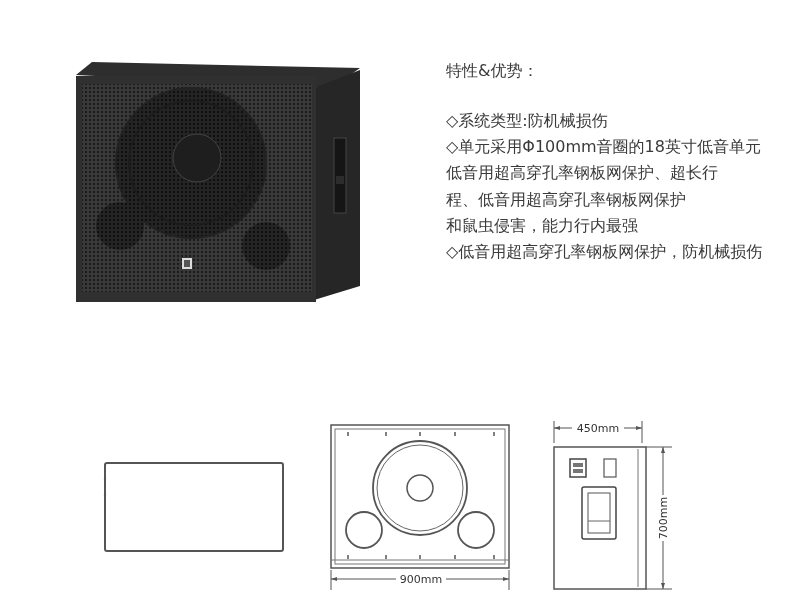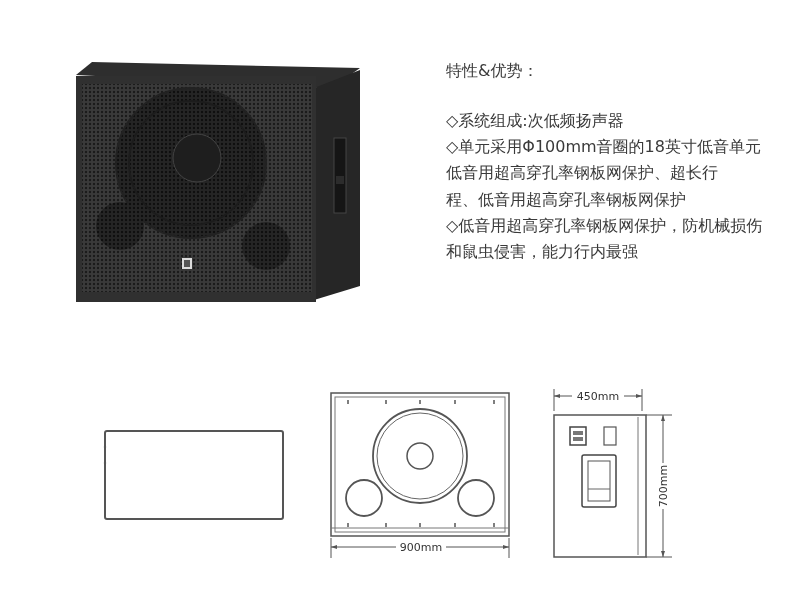--- a/index.html
+++ b/index.html
@@ -3,21 +3,21 @@
 <meta charset="utf-8">
 <style>
   html, body { margin: 0; padding: 0; background: #ffffff; }
   body { width: 800px; height: 600px; position: relative; overflow: hidden;
          font-family: "DejaVu Sans", sans-serif; color: #333; }
   .photo { position: absolute; left: 72px; top: 58px; width: 290px; height: 250px; }
   .features { position: absolute; left: 446px; top: 58px; width: 330px; font-size: 16px; color: #3a3a3a; }
   .features .heading { line-height: 26px; height: 26px; }
   .features .spacer { height: 24px; }
   .features .line { line-height: 26.2px; white-space: nowrap; }
-  .drawing { position: absolute; }
+  .drawing { position: absolute; margin-top: 32px; }
   .dim-label { font-size: 11px; fill: #333; font-family: "DejaVu Sans", sans-serif; }
 </style>
 </head>
 <body>
 
 <div class="photo">
   <svg width="290" height="250" viewBox="0 0 290 250">
     <defs>
       <pattern id="mesh" width="4" height="4" patternUnits="userSpaceOnUse">
         <rect width="4" height="4" fill="#3a3a3a"></rect>
@@ -48,26 +48,26 @@
     <circle cx="194" cy="188" r="24" fill="url(#meshDark)"></circle>
 
     <rect x="110" y="200" width="10" height="11" fill="#dcdcdc"></rect>
     <rect x="112" y="202" width="6" height="7" fill="#555"></rect>
   </svg>
 </div>
 
 <div class="features">
   <div class="heading">特性&amp;优势：</div>
   <div class="spacer"></div>
-  <div class="line">◇系统组成:次低频扬声器</div>
+  <div class="line">◇系统类型:防机械损伤</div>
   <div class="line">◇单元采用Φ100mm音圈的18英寸低音单元</div>
   <div class="line">低音用超高穿孔率钢板网保护、超长行</div>
   <div class="line">程、低音用超高穿孔率钢板网保护</div>
+  <div class="line">和鼠虫侵害，能力行内最强</div>
   <div class="line">◇低音用超高穿孔率钢板网保护，防机械损伤</div>
-  <div class="line">和鼠虫侵害，能力行内最强</div>
 </div>
 
 <div class="drawing" style="left:100px; top:428px; width:190px; height:100px;">
   <svg width="190" height="100" viewBox="0 0 190 100">
     <rect x="5" y="3" width="178" height="88" rx="2" fill="#fff" stroke="#555" stroke-width="2"></rect>
     <circle cx="5" cy="19" r="1.2" fill="#555"></circle>
     <circle cx="5" cy="35" r="1.2" fill="#555"></circle>
   </svg>
 </div>
 

